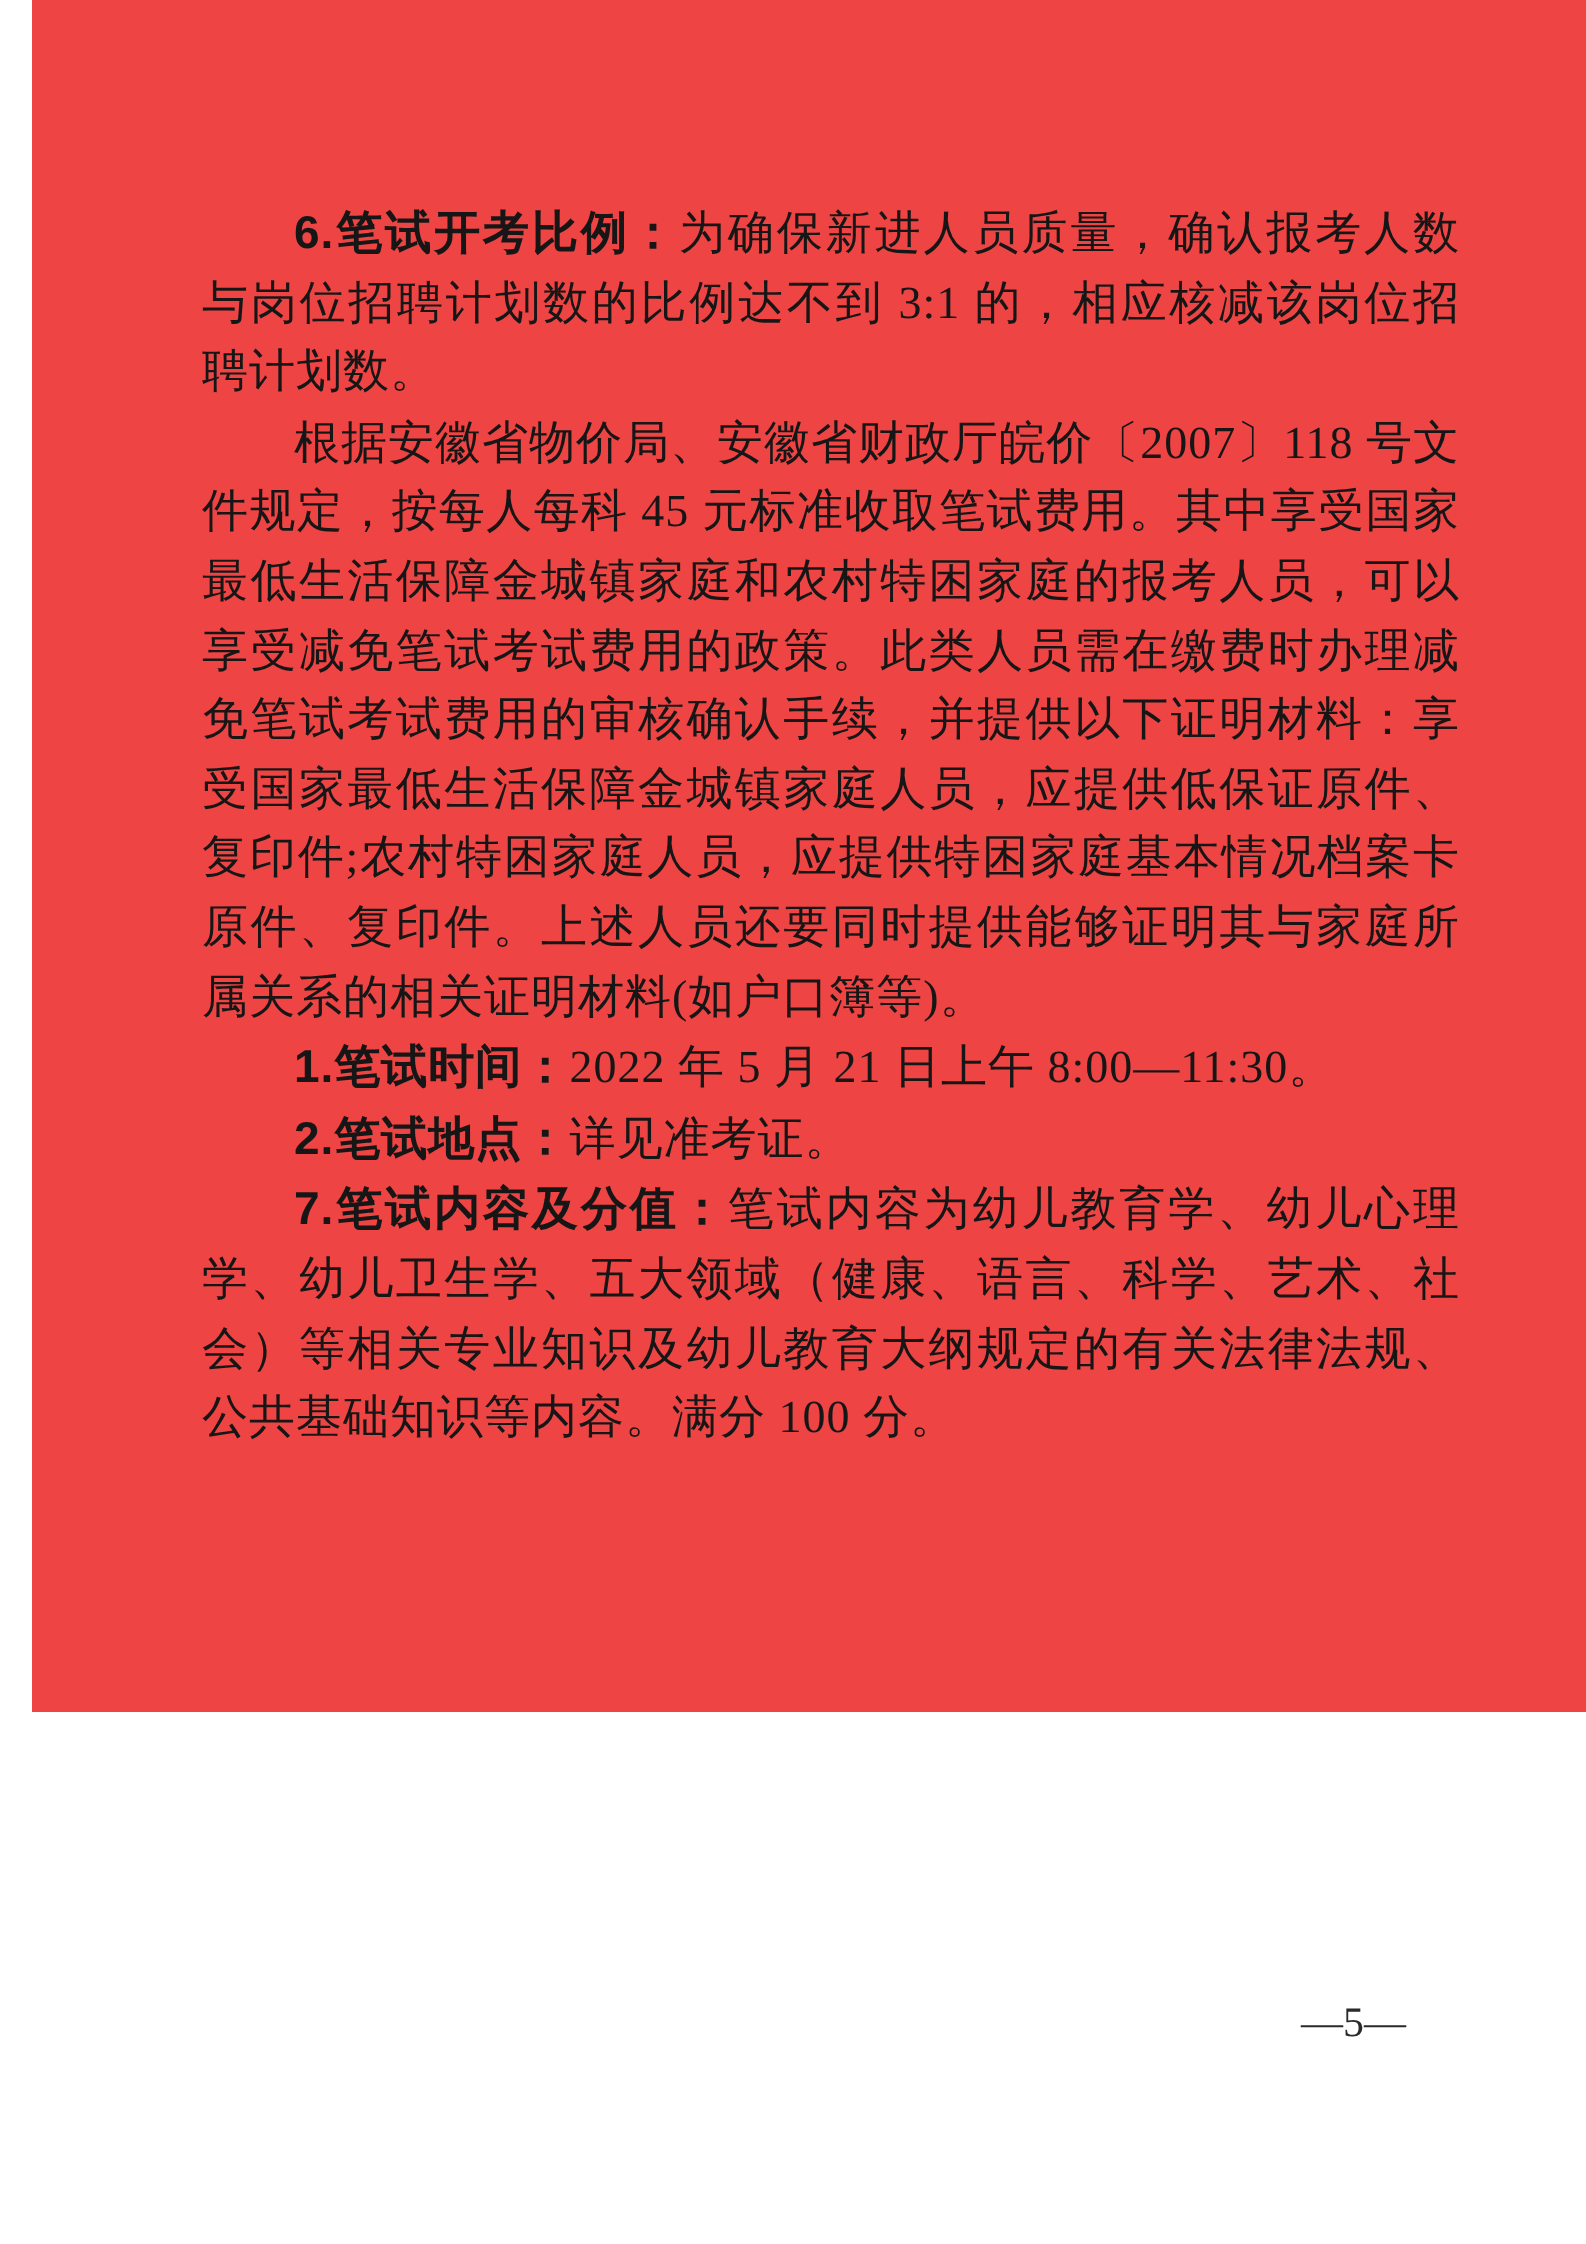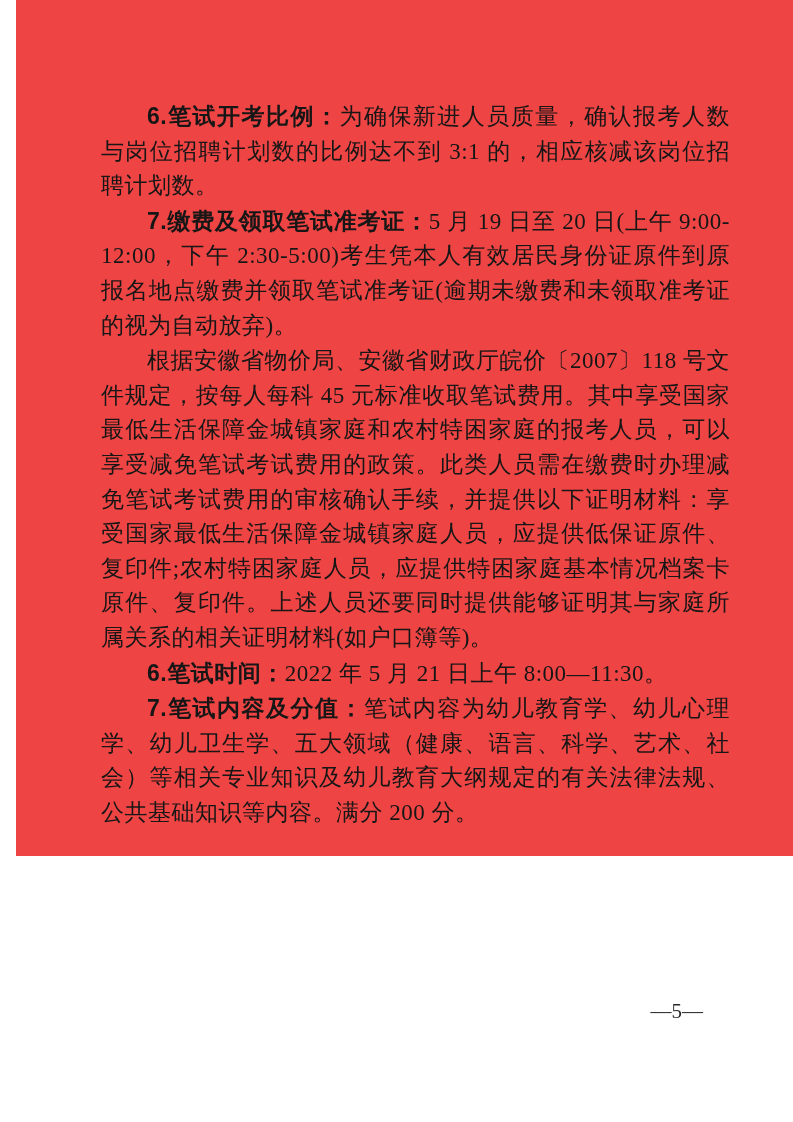--- a/index.html
+++ b/index.html
@@ -63,28 +63,28 @@
 </style>
 </head>
 <body>
 
 <div class="page">
 
   <div class="content">
 
     <p class="para"><span class="lead">6.笔试开考比例：</span><span>为确保新进人员质量，确认报考人数与岗位招聘计划数的比例达不到 3:1 的，相应核减该岗位招聘计划数。</span></p>
 
-    <p class="para"><span class="lead">7.缴费及领取笔试准考证：</span><span>5 月 19 日至 20 日(上午 9:00-12:00，下午 2:30-5:00)考生凭本人有效居民身份证原件到原报名地点缴费并领取笔试准考证(逾期未缴费和未领取准考证的视为自动放弃)。</span></p>
 
     <p class="para"><span class="lead"></span><span>根据安徽省物价局、安徽省财政厅皖价〔2007〕118 号文件规定，按每人每科 45 元标准收取笔试费用。其中享受国家最低生活保障金城镇家庭和农村特困家庭的报考人员，可以享受减免笔试考试费用的政策。此类人员需在缴费时办理减免笔试考试费用的审核确认手续，并提供以下证明材料：享受国家最低生活保障金城镇家庭人员，应提供低保证原件、复印件;农村特困家庭人员，应提供特困家庭基本情况档案卡原件、复印件。上述人员还要同时提供能够证明其与家庭所属关系的相关证明材料(如户口簿等)。</span></p>
 
 
-    <p class="para"><span class="lead">6.笔试时间：</span><span>2022 年 5 月 21 日上午 8:00—11:30。</span></p>
+    <p class="para"><span class="lead">1.笔试时间：</span><span>2022 年 5 月 21 日上午 8:00—11:30。</span></p>
 
+    <p class="para"><span class="lead">2.笔试地点：</span><span>详见准考证。</span></p>
 
-    <p class="para"><span class="lead">7.笔试内容及分值：</span><span>笔试内容为幼儿教育学、幼儿心理学、幼儿卫生学、五大领域（健康、语言、科学、艺术、社会）等相关专业知识及幼儿教育大纲规定的有关法律法规、公共基础知识等内容。满分 200 分。</span></p>
+    <p class="para"><span class="lead">7.笔试内容及分值：</span><span>笔试内容为幼儿教育学、幼儿心理学、幼儿卫生学、五大领域（健康、语言、科学、艺术、社会）等相关专业知识及幼儿教育大纲规定的有关法律法规、公共基础知识等内容。满分 100 分。</span></p>
 
 
   </div>
 
   <div class="page-number"><span>—5—</span></div>
 
 </div>
 
 </body></html>

